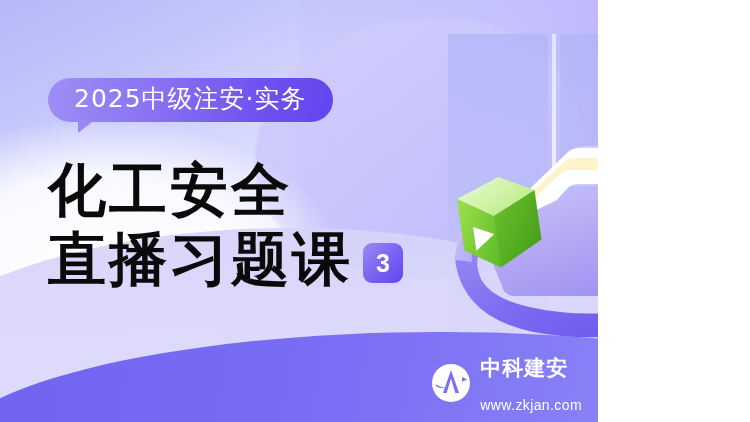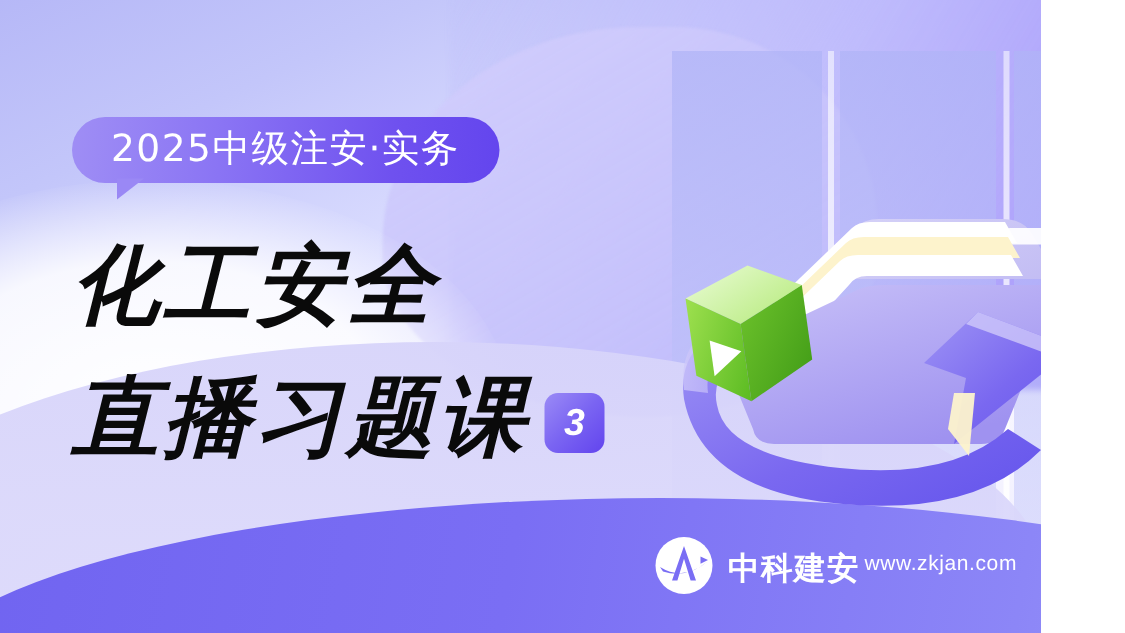--- a/index.html
+++ b/index.html
@@ -6,21 +6,21 @@
     margin: 0;
     padding: 0;
     background: #ffffff;
   }
   body {
     font-family: "Liberation Sans", "DejaVu Sans", sans-serif;
   }
 
   .banner {
     position: relative;
-    width: 694px;
+    width: 598px;
     height: 422px;
     overflow: hidden;
     background: linear-gradient(155deg, #b6b8f7 0%, #c3c6fa 18%, #dcdeff 40%, #f3f2fd 58%, #fbfaff 72%, #eceaff 100%);
   }
 
   
   .bg-right-wash {
     position: absolute;
     left: 300px; top: -40px;
     width: 520px; height: 300px;
@@ -131,27 +131,26 @@
   }
   .title-line {
     position: relative;
     font-size: 58px;
     line-height: 64px;
     font-weight: bold;
     color: #0a0a0a;
     letter-spacing: 3px;
     white-space: nowrap;
     font-family: "DejaVu Serif", "Liberation Serif", serif;
-    font-style: italic;
   }
   .title-line.l2 {
     display: flex;
     align-items: center;
     gap: 10px;
-    margin-top: 24px;
+    margin-top: 5px;
   }
   .hl-bar {
     position: absolute;
     left: 6px; top: 57px;
     width: 142px; height: 20px;
     background: #cbf46d;
     z-index: -1;
   }
   .num-badge {
     display: inline-flex;
@@ -171,21 +170,21 @@
 
   
   .logo {
     position: absolute;
     right: 16px; top: 357px;
     display: flex;
     align-items: center;
     gap: 9px;
   }
   .logo-mark { flex: 0 0 auto; }
-  .logo-text { display: flex; flex-direction: row; gap: 3px; }
+  .logo-text { display: flex; flex-direction: column; gap: 19px; }
   .logo-name {
     color: #ffffff;
     font-size: 21px;
     font-weight: bold;
     letter-spacing: 1px;
     line-height: 1.05;
     font-family: "DejaVu Sans", "Liberation Sans", sans-serif;
   }
   .logo-url {
     color: #ffffff;

